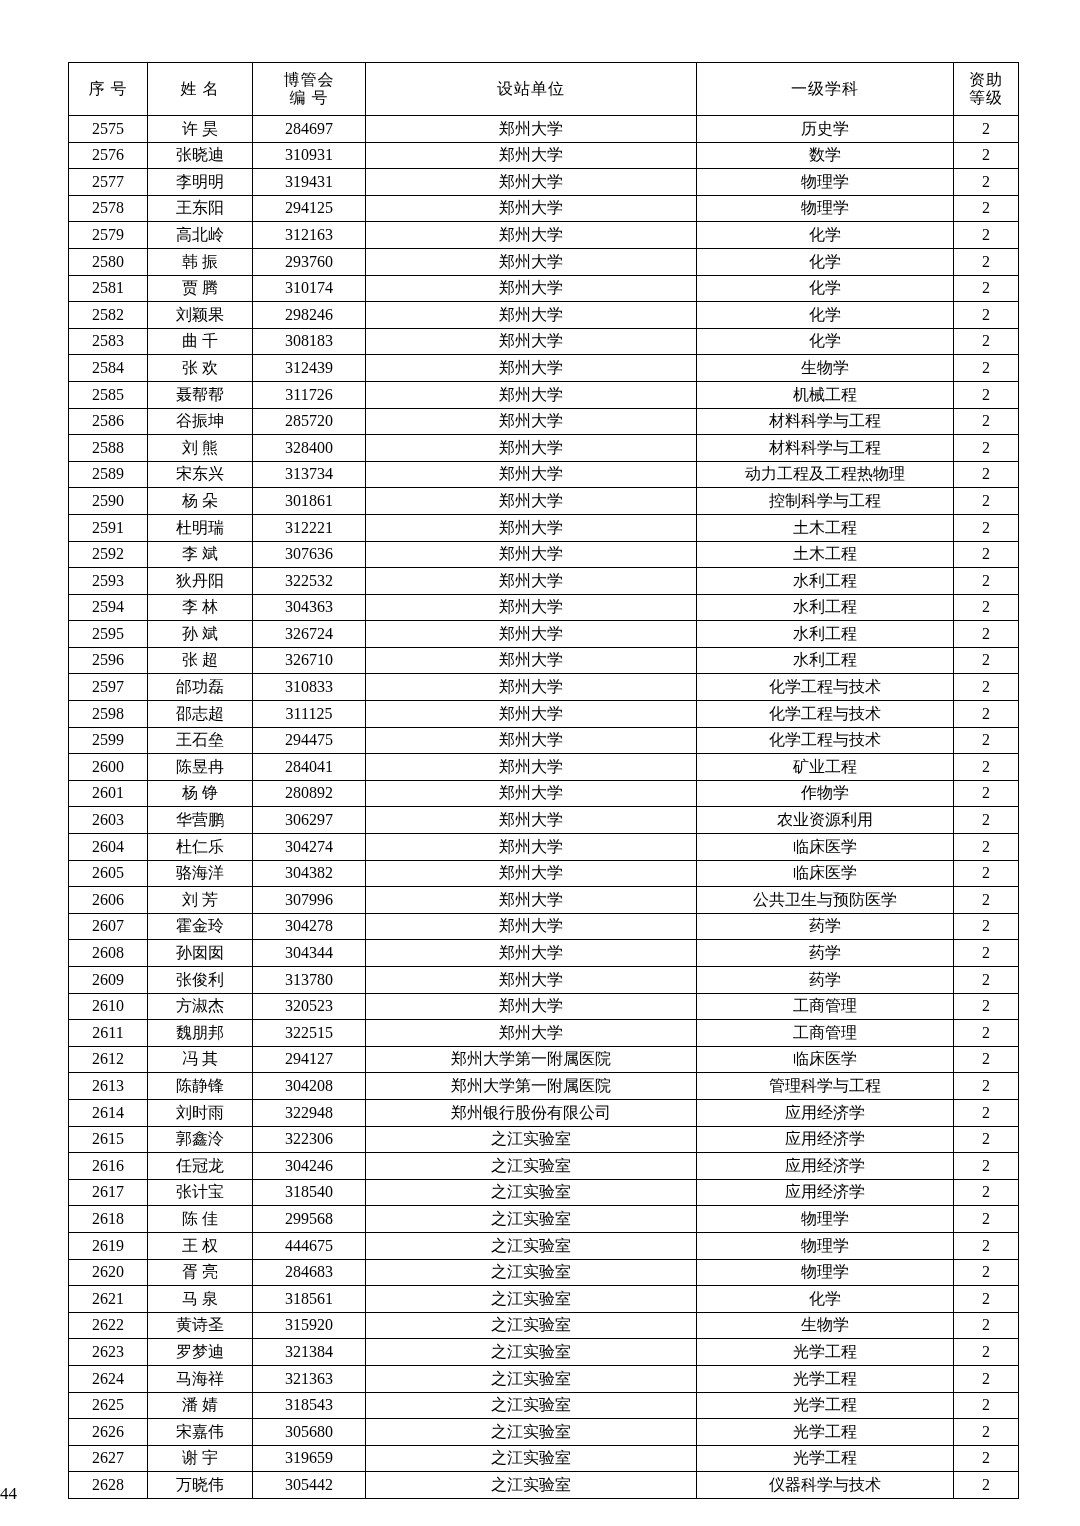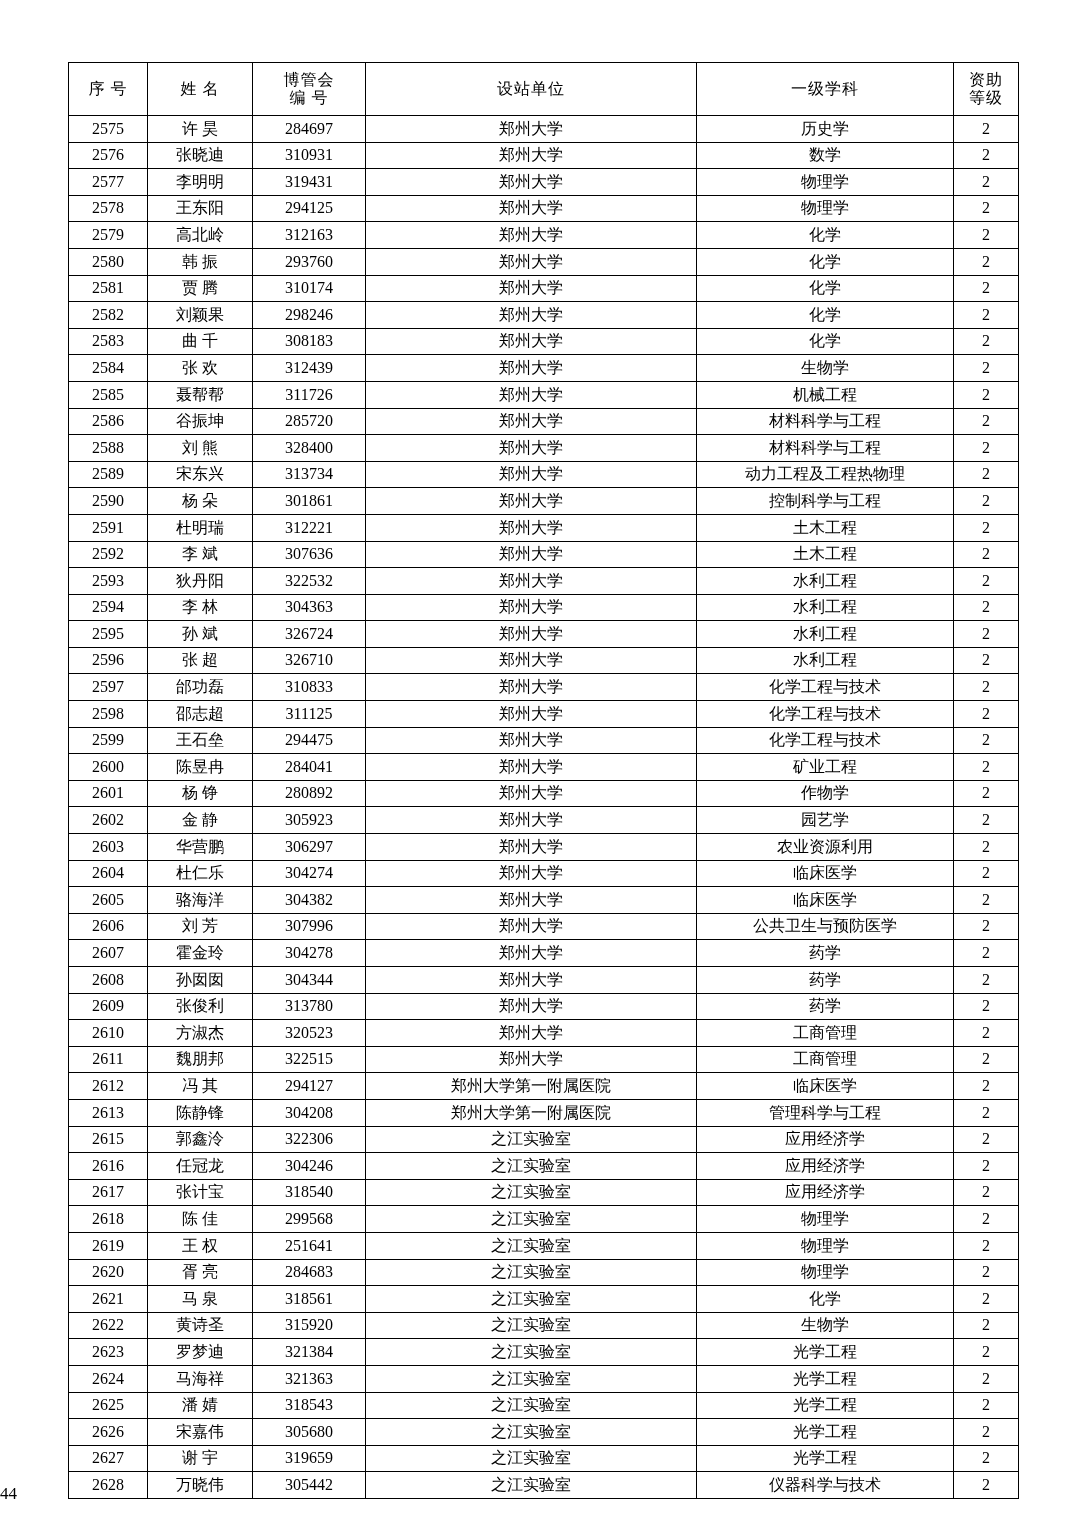--- a/index.html
+++ b/index.html
@@ -288,28 +288,20 @@
         </tr>
         <tr>
           <td class="col-idx">2601</td>
           <td class="col-name name">杨 铮</td>
           <td class="col-code">280892</td>
           <td class="col-unit">郑州大学</td>
           <td class="col-disc">作物学</td>
           <td class="col-level">2</td>
         </tr>
         <tr>
-          <td class="col-idx">2602</td>
-          <td class="col-name name">金 静</td>
-          <td class="col-code">305923</td>
-          <td class="col-unit">郑州大学</td>
-          <td class="col-disc">园艺学</td>
-          <td class="col-level">2</td>
-        </tr>
-        <tr>
           <td class="col-idx">2603</td>
           <td class="col-name name">华营鹏</td>
           <td class="col-code">306297</td>
           <td class="col-unit">郑州大学</td>
           <td class="col-disc">农业资源利用</td>
           <td class="col-level">2</td>
         </tr>
         <tr>
           <td class="col-idx">2604</td>
           <td class="col-name name">杜仁乐</td>
@@ -384,20 +376,28 @@
         </tr>
         <tr>
           <td class="col-idx">2613</td>
           <td class="col-name name">陈静锋</td>
           <td class="col-code">304208</td>
           <td class="col-unit">郑州大学第一附属医院</td>
           <td class="col-disc">管理科学与工程</td>
           <td class="col-level">2</td>
         </tr>
         <tr>
+          <td class="col-idx">2614</td>
+          <td class="col-name name">刘时雨</td>
+          <td class="col-code">322948</td>
+          <td class="col-unit">郑州银行股份有限公司</td>
+          <td class="col-disc">应用经济学</td>
+          <td class="col-level">2</td>
+        </tr>
+        <tr>
           <td class="col-idx">2615</td>
           <td class="col-name name">郭鑫泠</td>
           <td class="col-code">322306</td>
           <td class="col-unit">之江实验室</td>
           <td class="col-disc">应用经济学</td>
           <td class="col-level">2</td>
         </tr>
         <tr>
           <td class="col-idx">2616</td>
           <td class="col-name name">任冠龙</td>
@@ -418,21 +418,21 @@
           <td class="col-idx">2618</td>
           <td class="col-name name">陈 佳</td>
           <td class="col-code">299568</td>
           <td class="col-unit">之江实验室</td>
           <td class="col-disc">物理学</td>
           <td class="col-level">2</td>
         </tr>
         <tr>
           <td class="col-idx">2619</td>
           <td class="col-name name">王 权</td>
-          <td class="col-code">251641</td>
+          <td class="col-code">444675</td>
           <td class="col-unit">之江实验室</td>
           <td class="col-disc">物理学</td>
           <td class="col-level">2</td>
         </tr>
         <tr>
           <td class="col-idx">2620</td>
           <td class="col-name name">胥 亮</td>
           <td class="col-code">284683</td>
           <td class="col-unit">之江实验室</td>
           <td class="col-disc">物理学</td>

